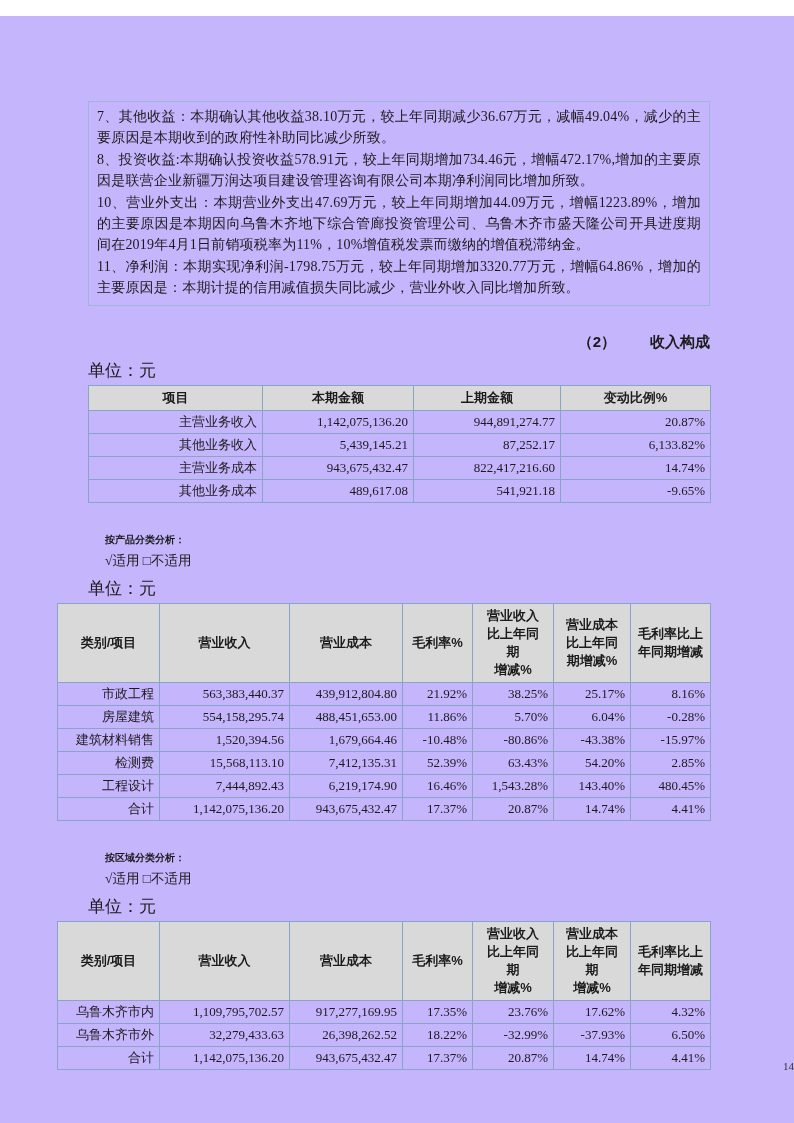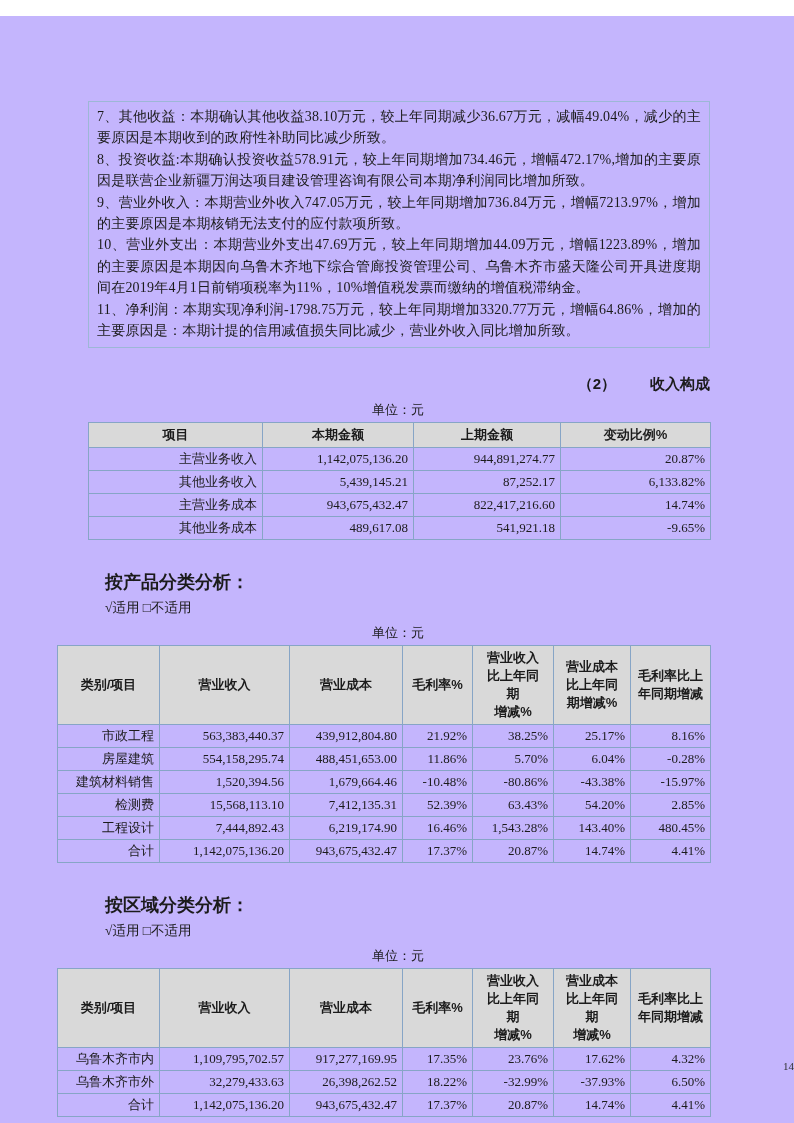--- a/index.html
+++ b/index.html
@@ -37,22 +37,22 @@
   .section-heading {
     margin-top: 27px;
     font-size: 15px;
     font-weight: bold;
     font-family: "Liberation Sans", "DejaVu Sans", sans-serif;
     text-align: right;
   }
   .section-heading .idx { margin-right: 34px; }
   .unit-label {
     display: block;
-    text-align: center;
-    font-size: 13px;
+    text-align: left;
+    font-size: 17px;
     margin: 7px 2px 3px 0;
   }
   
   table {
     border-collapse: collapse;
     table-layout: fixed;
     font-size: 13px;
   }
   th, td {
     border: 1px solid #87a5c6;
@@ -74,21 +74,21 @@
   td { height: 22px; }
   td.cell-label { text-align: right; }
   td.cell-num { text-align: right; }
   .t1 { width: 622px; }
   .t1 td { height: 23px; }
   .wide-table { width: 653px; margin-left: -31px; }
   
   .sub-heading {
     margin-top: 30px;
     margin-left: 17px;
-    font-size: 18px;
+    font-size: 10px;
     font-weight: bold;
     font-family: "Liberation Sans", "DejaVu Sans", sans-serif;
   }
   .apply-line {
     margin-top: 5px;
     margin-left: 17px;
     font-size: 13.5px;
   }
   .page-number {
     position: absolute;
@@ -102,21 +102,20 @@
 </style>
 </head>
 <body>
 
 <div class="page">
   <div class="content">
 
     <div class="notes-box">
       <p>7、其他收益：本期确认其他收益38.10万元，较上年同期减少36.67万元，减幅49.04%，减少的主要原因是本期收到的政府性补助同比减少所致。</p>
       <p>8、投资收益:本期确认投资收益578.91元，较上年同期增加734.46元，增幅472.17%,增加的主要原因是联营企业新疆万润达项目建设管理咨询有限公司本期净利润同比增加所致。</p>
-      <p>9、营业外收入：本期营业外收入747.05万元，较上年同期增加736.84万元，增幅7213.97%，增加的主要原因是本期核销无法支付的应付款项所致。</p>
       <p>10、营业外支出：本期营业外支出47.69万元，较上年同期增加44.09万元，增幅1223.89%，增加的主要原因是本期因向乌鲁木齐地下综合管廊投资管理公司、乌鲁木齐市盛天隆公司开具进度期间在2019年4月1日前销项税率为11%，10%增值税发票而缴纳的增值税滞纳金。</p>
       <p>11、净利润：本期实现净利润-1798.75万元，较上年同期增加3320.77万元，增幅64.86%，增加的主要原因是：本期计提的信用减值损失同比减少，营业外收入同比增加所致。</p>
     </div>
 
     <div class="section-heading">
       <span class="idx">（2）</span><span>收入构成</span>
     </div>
 
     <span class="unit-label">单位：元</span>
 

